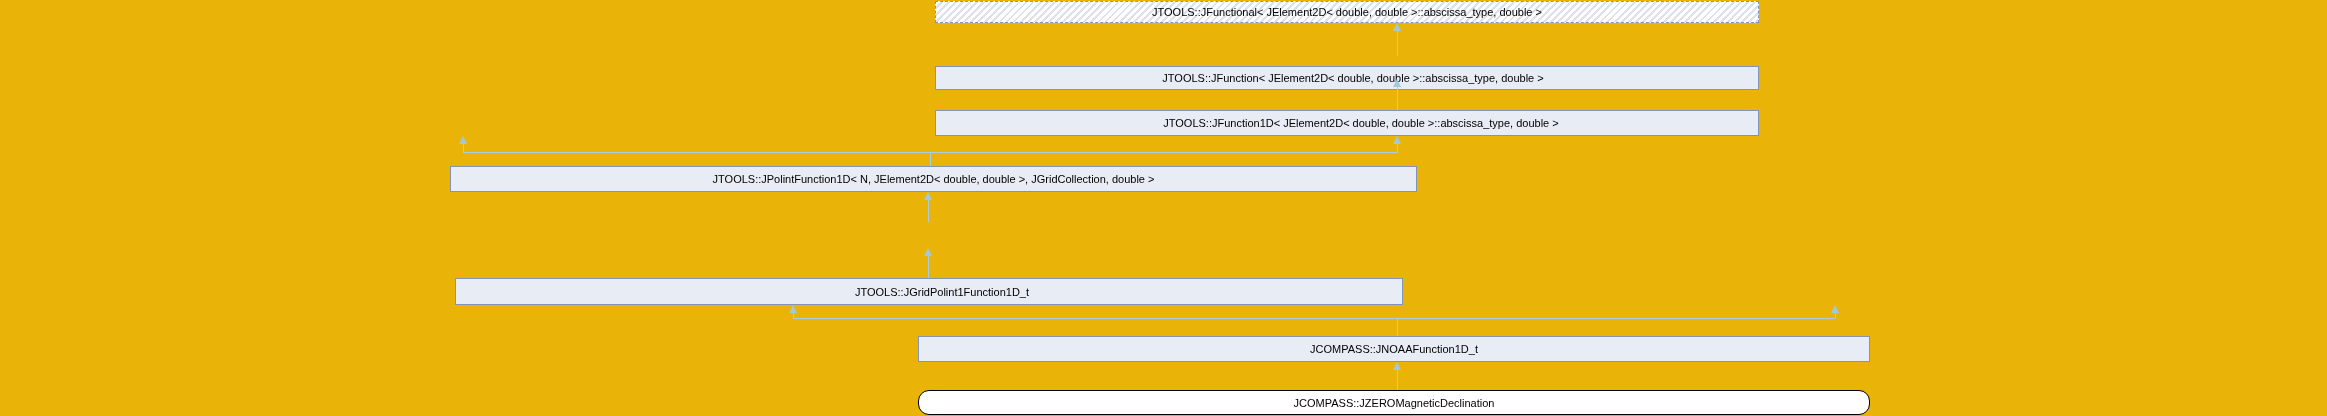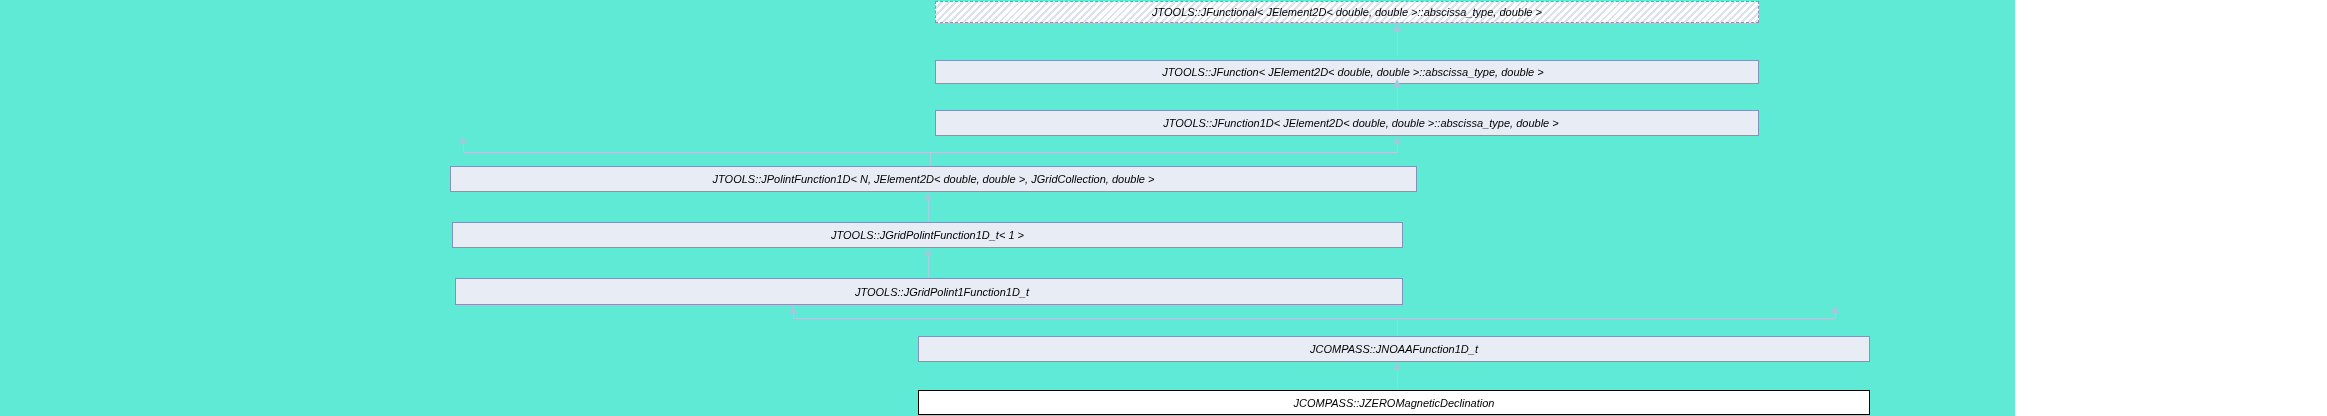--- a/index.html
+++ b/index.html
@@ -2,27 +2,26 @@
 <html><head>
 <meta charset="utf-8">
 <style>
   html, body {
     margin: 0;
     padding: 0;
     background: #ffffff;
   }
   .canvas {
     position: relative;
-    width: 2015px;
+    width: 2327px;
     height: 416px;
-    background: #5eead4;
+    background: #eab308;
     font-family: "Liberation Sans", "DejaVu Sans", sans-serif;
     font-size: 11px;
     color: #000000;
-    font-style: italic;
   }
   .box {
     position: absolute;
     box-sizing: border-box;
     border: 1px solid #8494b8;
     background: #e8ecf5;
     display: flex;
     align-items: center;
     justify-content: center;
     text-align: center;
@@ -63,33 +62,32 @@
     border-bottom: 8px solid #a0c9dd;
   }
 </style>
 </head>
 <body>
 
 <div class="canvas">
 
   <div class="box hatched" style="left:935px; top:1px; width:824px; height:22px;">JTOOLS::JFunctional&lt; JElement2D&lt; double, double &gt;::abscissa_type, double &gt;</div>
 
-  <div class="box" style="left:935px; top:60px; width:824px; height:24px;padding-left:12px;">JTOOLS::JFunction&lt; JElement2D&lt; double, double &gt;::abscissa_type, double &gt;</div>
+  <div class="box" style="left:935px; top:66px; width:824px; height:24px;padding-left:12px;">JTOOLS::JFunction&lt; JElement2D&lt; double, double &gt;::abscissa_type, double &gt;</div>
 
   <div class="box" style="left:935px; top:110px; width:824px; height:26px;padding-left:28px;">JTOOLS::JFunction1D&lt; JElement2D&lt; double, double &gt;::abscissa_type, double &gt;</div>
 
   <div class="box" style="left:450px; top:166px; width:967px; height:26px;">JTOOLS::JPolintFunction1D&lt; N, JElement2D&lt; double, double &gt;, JGridCollection, double &gt;</div>
 
-  <div class="box" style="left:452px; top:222px; width:951px; height:26px;">JTOOLS::JGridPolintFunction1D_t&lt; 1 &gt;</div>
 
   <div class="box" style="left:455px; top:278px; width:948px; height:27px;padding-left:26px;">JTOOLS::JGridPolint1Function1D_t</div>
 
   <div class="box" style="left:918px; top:336px; width:952px; height:26px;">JCOMPASS::JNOAAFunction1D_t</div>
 
-  <div class="box current" style="left:918px; top:390px; width:952px; height:25px;">JCOMPASS::JZEROMagneticDeclination</div>
+  <div class="box current" style="left:918px; top:390px; width:952px; height:25px;border-radius:11px;">JCOMPASS::JZEROMagneticDeclination</div>
 
   <div class="arrow-up" style="left:1393px; top:23px;"></div>
   <div class="vline" style="left:1397px; top:31px; height:25px;"></div>
 
   <div class="arrow-up" style="left:1393px; top:79px;"></div>
   <div class="vline" style="left:1397px; top:87px; height:23px;"></div>
 
   <div class="arrow-up" style="left:459px; top:136px;"></div>
   <div class="vline" style="left:463px; top:144px; height:8px;"></div>
   <div class="arrow-up" style="left:1393px; top:136px;"></div>

